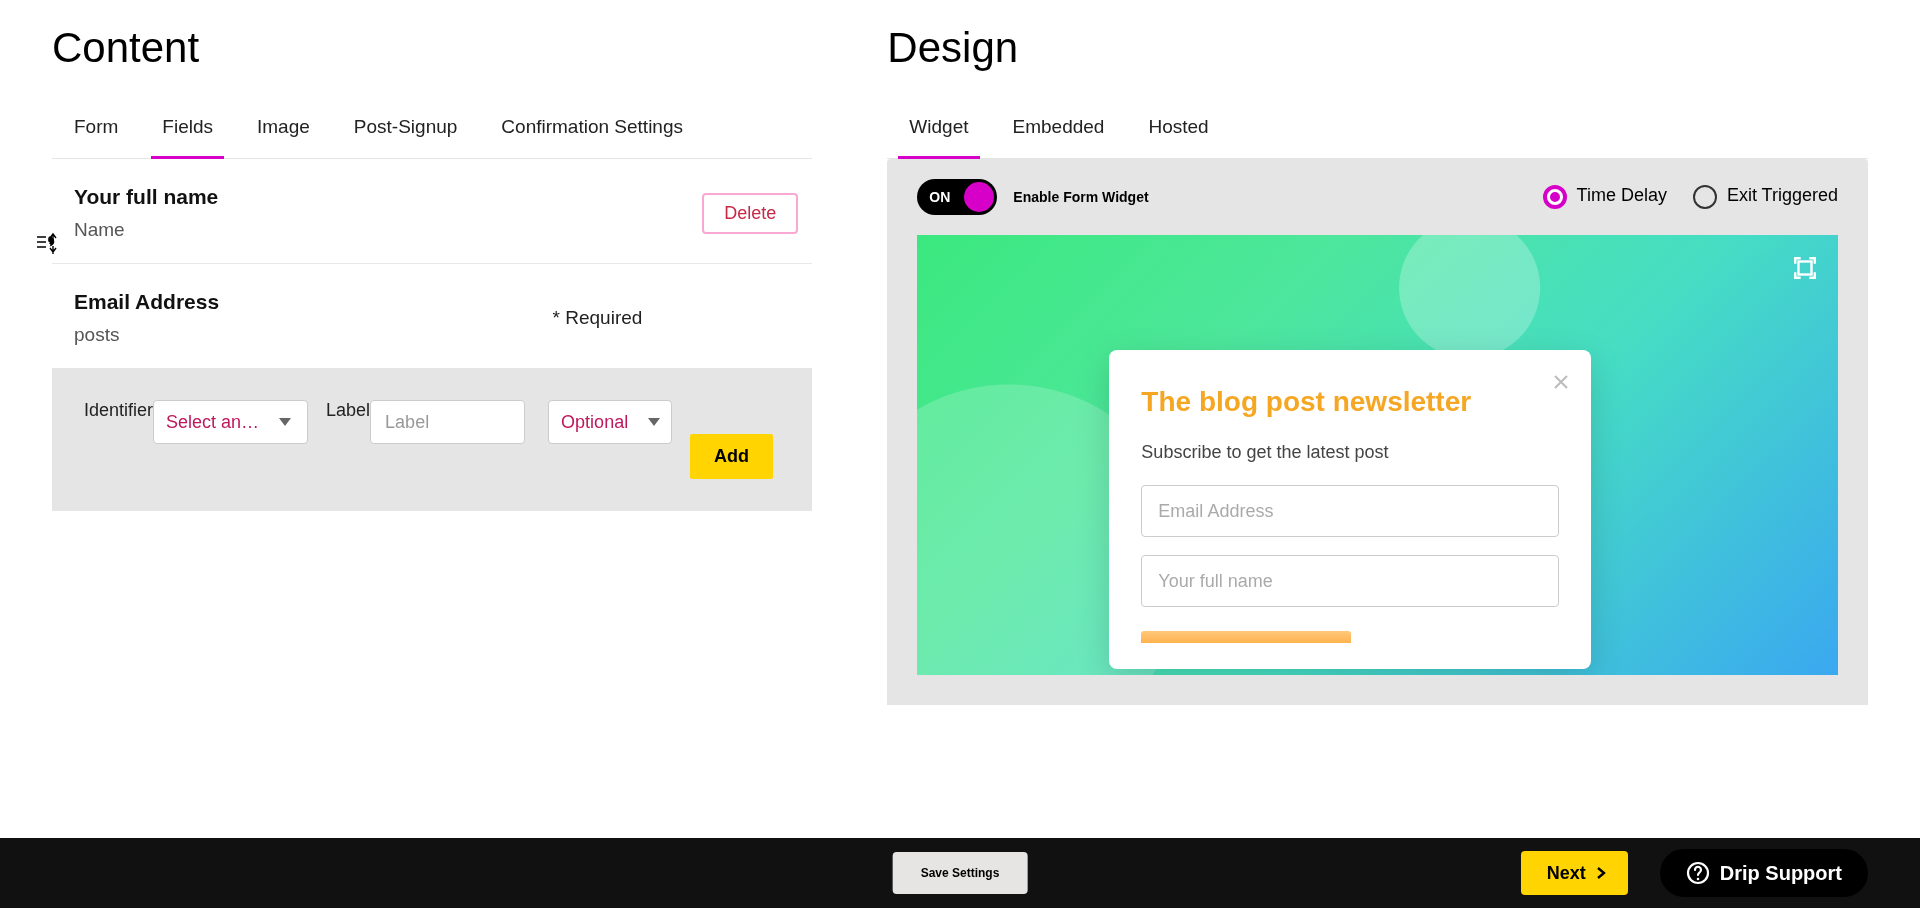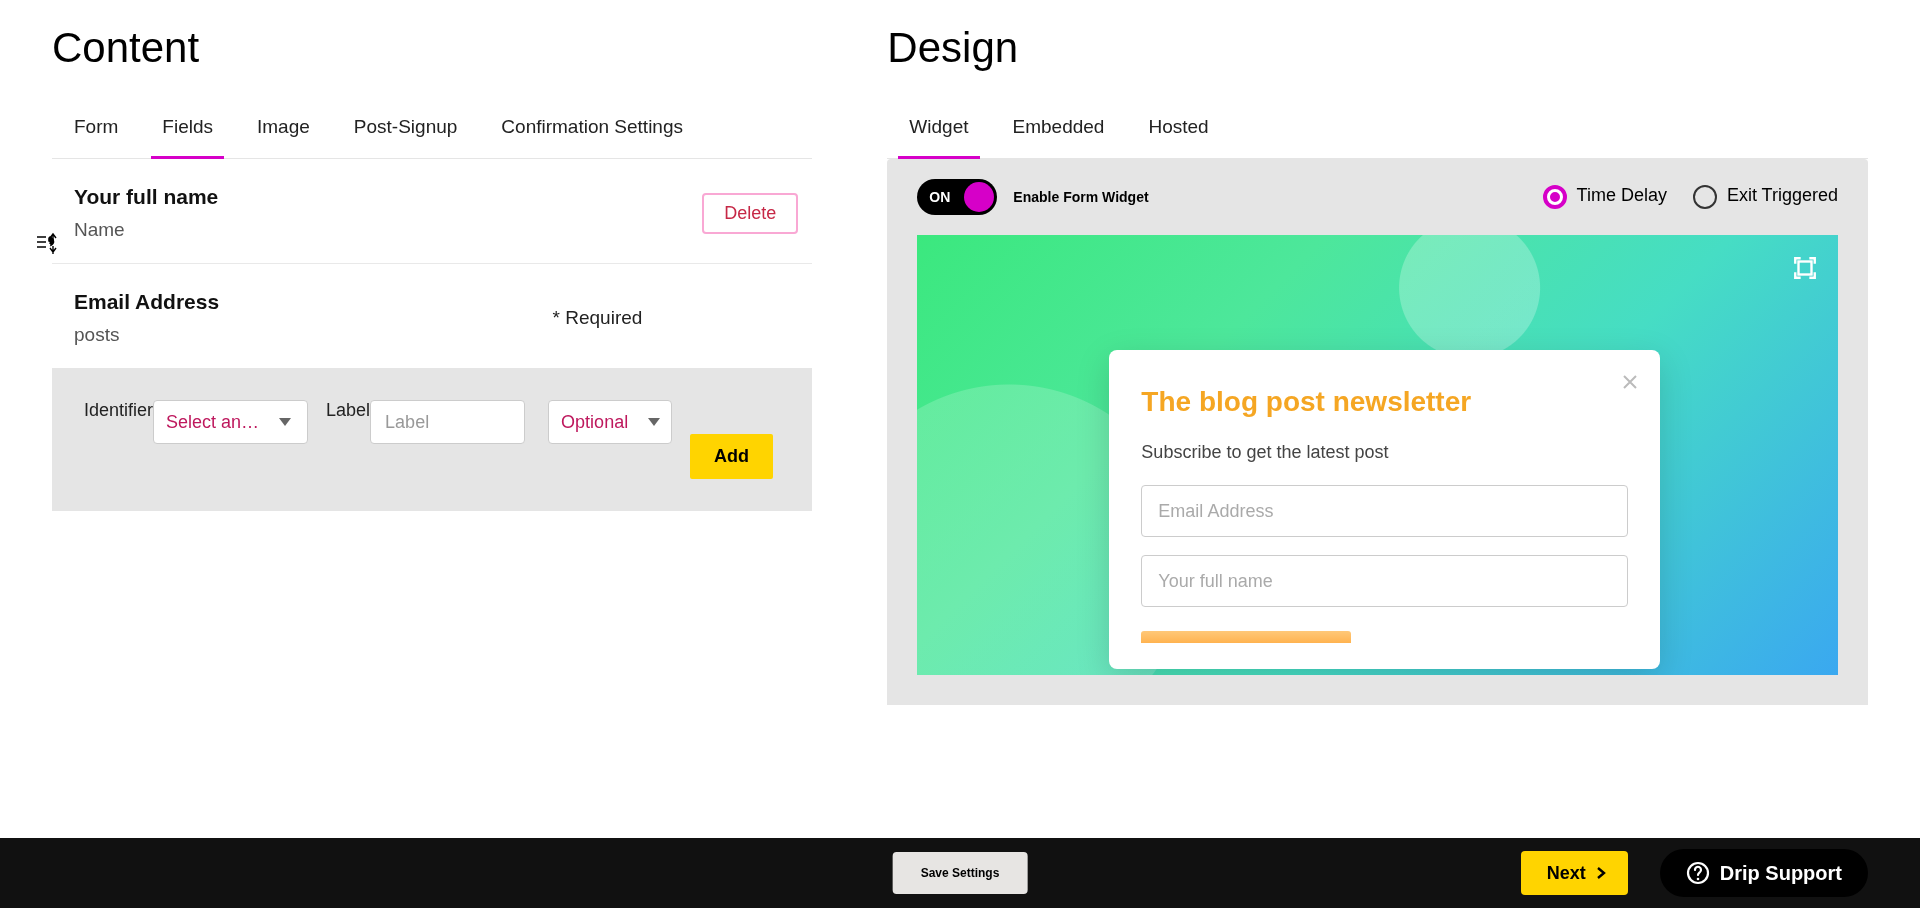--- a/index.html
+++ b/index.html
@@ -42,21 +42,21 @@
   .enable-label { font-size:14px; font-weight:600; margin-left:16px; }
   .radio-group { margin-left:auto; display:flex; gap:26px; align-items:center; }
   .radio-item { display:flex; gap:10px; cursor:pointer; }
   .radio-outer { width:24px; height:24px; border:2px solid #333; border-radius:50%; display:flex; align-items:center; justify-content:center; }
   .radio-item.selected .radio-outer { background:#d600c8; border-color:#d600c8; }
   .radio-item.selected .radio-outer::after { content:""; width:10px; height:10px; background:#d600c8; border-radius:50%; border:3px solid #fff; box-sizing:content-box;}
   .radio-label { font-size:18px; }
   .preview-wrap { position:absolute; inset:0; background:#e5e5e5; padding: 0 30px 30px 30px; }
   .preview-stage-inner { position:relative; width:100%; height:100%; background: radial-gradient(circle at 60% 12%, rgba(255,255,255,.25) 0 70px, transparent 71px), radial-gradient(circle at 10% 75%, rgba(255,255,255,.18) 0 180px, transparent 181px), linear-gradient(135deg,#3be87e 0%, #4de79b 30%, #46ddc4 60%, #3aa8f0 100%); overflow:hidden; }
   .expand-icon { position:absolute; top:20px; right:20px; color:#fff; }
-  .widget-card { position:absolute; left:192px; top:115px; width:551px; background:#fff; border-radius:8px; padding: 36px 32px 26px 32px; box-shadow: 0 10px 34px rgba(0,0,0,.15); }
+  .widget-card { position:absolute; left:192px; top:115px; width:482px; background:#fff; border-radius:8px; padding: 36px 32px 26px 32px; box-shadow: 0 10px 34px rgba(0,0,0,.15); }
   .widget-title { color:#f5a623; font-size:28px; font-weight:700; margin-bottom:24px; }
   .widget-sub { font-size:18px; color:#444; margin-bottom:22px; }
   .widget-input { width:100%; border:1px solid #ccc; border-radius:4px; height:52px; padding:0 16px; font-size:18px; margin-bottom:18px; }
   .widget-input::placeholder { color:#aaa; }
   .widget-close { position:absolute; top:22px; right:22px; color:#bbb; font-size:20px; cursor:pointer; }
   .widget-submit { width:210px; height:12px; background:linear-gradient(180deg,#ffc879,#ffb350); border-radius:3px 3px 0 0; margin-top:6px; }
 
   
   .footer { position: absolute; left:0; right:0; bottom:0; height:70px; background:#111; display:flex; align-items:center; justify-content:flex-end; padding: 0 52px; gap:32px; }
   .footer .center-btn { position:absolute; left:50%; transform:translateX(-50%);}

